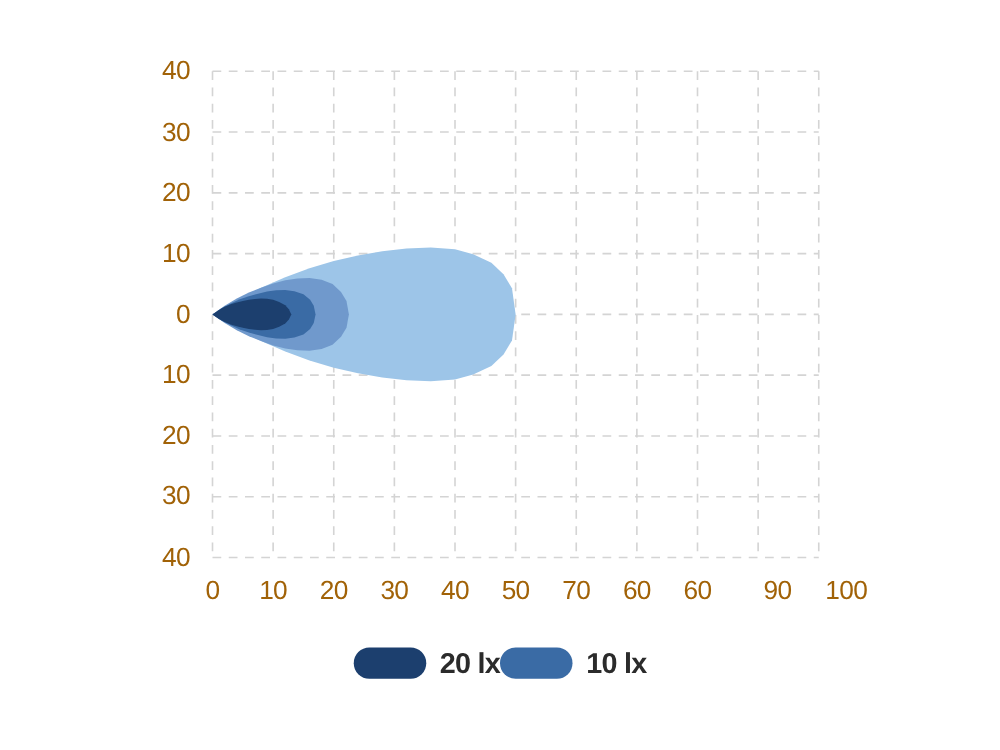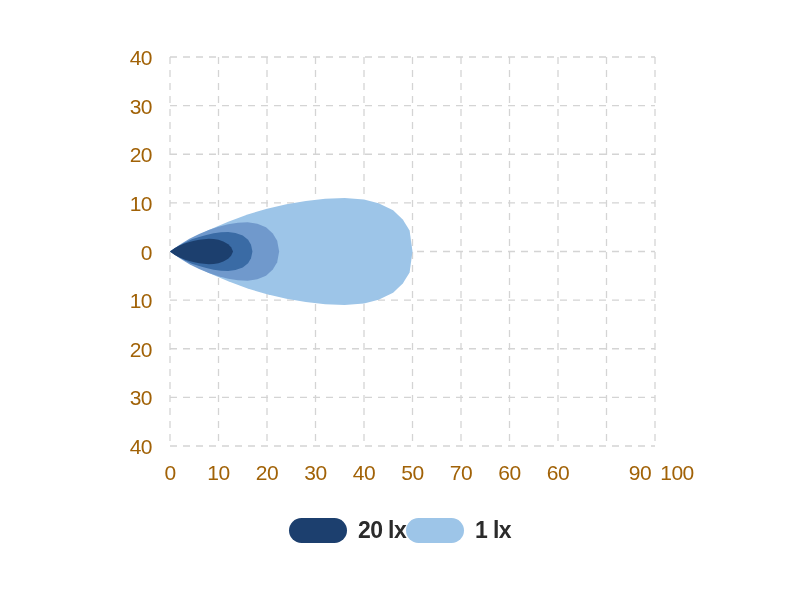--- a/index.html
+++ b/index.html
@@ -127,28 +127,28 @@
   <div id="x-tick-layer">
       <div class="tick-label x-tick-label" style="left: 170px; top: 462px;">0</div>
       <div class="tick-label x-tick-label" style="left: 218.5px; top: 462px;">10</div>
       <div class="tick-label x-tick-label" style="left: 267px; top: 462px;">20</div>
       <div class="tick-label x-tick-label" style="left: 315.5px; top: 462px;">30</div>
       <div class="tick-label x-tick-label" style="left: 364px; top: 462px;">40</div>
       <div class="tick-label x-tick-label" style="left: 412.5px; top: 462px;">50</div>
       <div class="tick-label x-tick-label" style="left: 461px; top: 462px;">70</div>
       <div class="tick-label x-tick-label" style="left: 509.5px; top: 462px;">60</div>
       <div class="tick-label x-tick-label" style="left: 558px; top: 462px;">60</div>
-      <div class="tick-label x-tick-label" style="left: 640px; top: 462px;">90</div>
+      <div class="tick-label x-tick-label" style="left: 622px; top: 462px;">90</div>
       <div class="tick-label x-tick-label" style="left: 655px; top: 462px; margin-left: 22px;">100</div>
     </div>
 
   <div id="legend">
       <div class="legend-item">
         <div class="legend-swatch" style="background: rgb(28, 63, 110);"></div>
         <span class="legend-label">20 lx</span>
       </div>
       <div class="legend-item">
-        <div class="legend-swatch" style="background: rgb(157, 197, 232);"></div>
-        <span class="legend-label">1 lx</span>
+        <div class="legend-swatch" style="background: rgb(58, 107, 165);"></div>
+        <span class="legend-label">10 lx</span>
       </div>
     </div>
 
 </div>
 
 </body></html>

